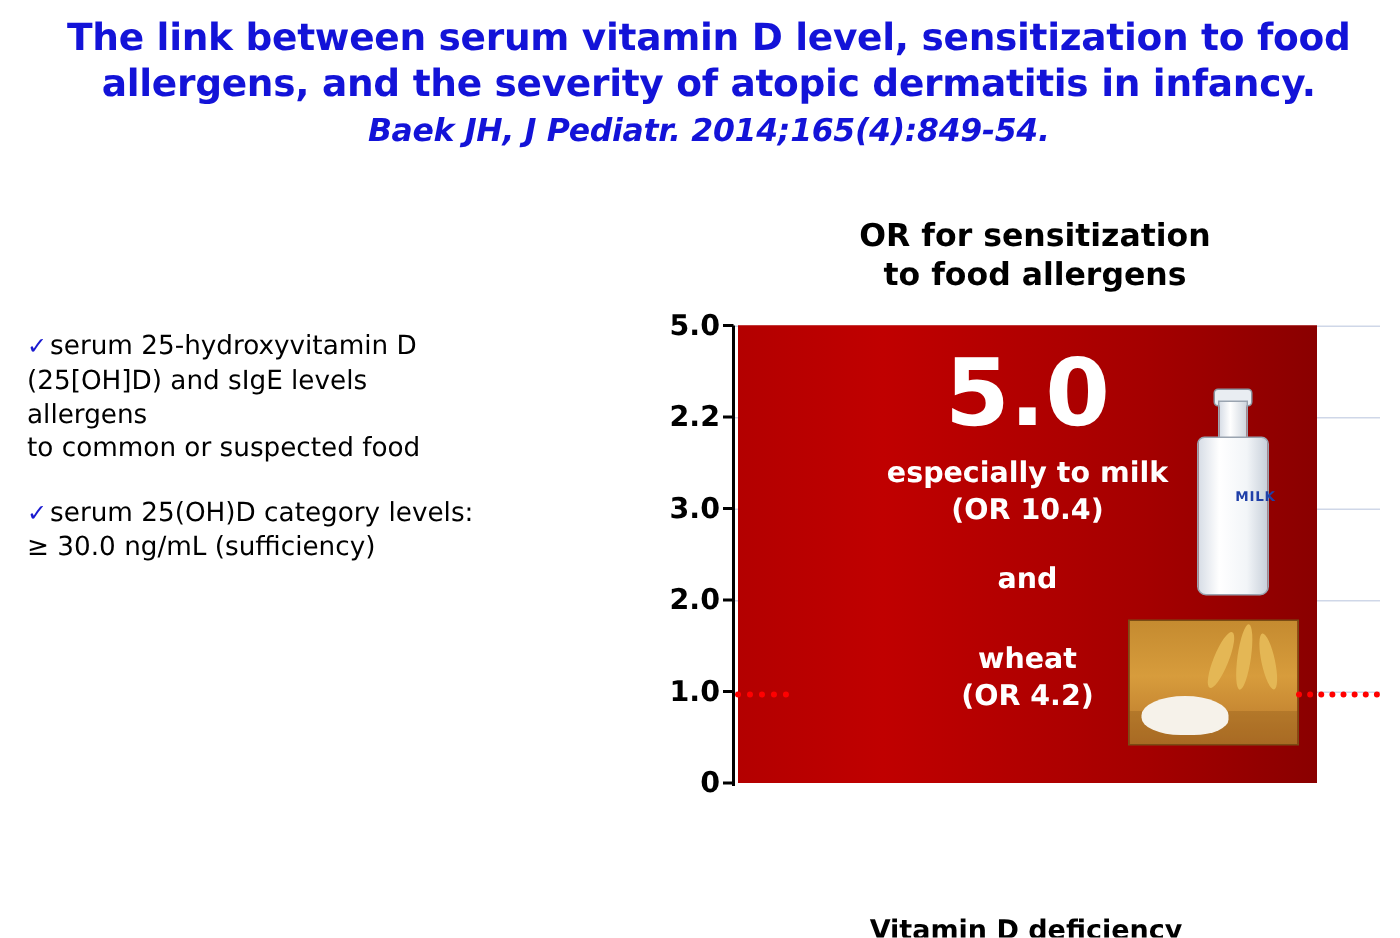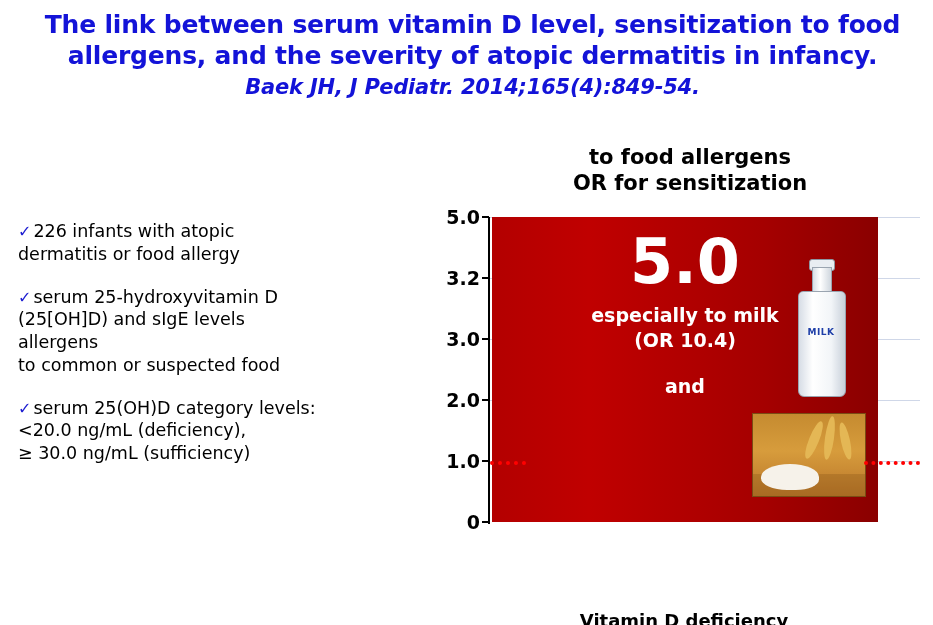--- a/index.html
+++ b/index.html
@@ -234,20 +234,21 @@
   .milk-label {
     position: absolute;
     left: 12px;
     top: 70px;
     width: 42px;
     text-align: center;
     font-size: 9px;
     font-weight: bold;
     color: #1f3fa8;
     letter-spacing: 0.5px;
+    padding-left: 16px;
   }
 
   
   .wheat {
     position: absolute;
     right: 12px;
     top: 196px;
     width: 112px;
     height: 82px;
     background: linear-gradient(to bottom, #c58b30 0%, #d79c3c 45%, #b9762a 100%);
@@ -294,78 +295,77 @@
 
 <div class="title-block">
   <div class="title-main">
     <span>The link between serum vitamin D level, sensitization to food allergens, and the severity of atopic dermatitis in infancy.</span>
     <span class="title-cite">Baek JH, J Pediatr. 2014;165(4):849-54.</span>
   </div>
 </div>
 
 <div class="bullets">
 
-  <div class="bullet-item">
-    <span class="check">✓</span><span class="bullet-first-line">226 infants with atopic</span>
-    <span class="bullet-line">dermatitis or food allergy</span>
-  </div>
 
   <div class="bullet-item">
     <span class="check">✓</span><span class="bullet-first-line">serum 25-hydroxyvitamin D</span>
     <span class="bullet-line">(25[OH]D) and sIgE levels</span>
     <span class="bullet-line">allergens</span>
     <span class="bullet-line">to common or suspected food</span>
   </div>
 
   <div class="bullet-item">
     <span class="check">✓</span><span class="bullet-first-line">serum 25(OH)D category levels:</span>
-    <span class="bullet-line">&lt;20.0 ng/mL (deficiency),</span>
     <span class="bullet-line">≥ 30.0 ng/mL (sufficiency)</span>
   </div>
 
 </div>
 
 <div class="chart-wrap">
 
   <div class="chart-title">
+    <div>OR for sensitization</div>
     <div>to food allergens</div>
-    <div>OR for sensitization</div>
   </div>
 
   <div class="plot-region">
 
     <div class="gridline" style="top:0px;"></div>
     <div class="gridline" style="top:61px;"></div>
     <div class="gridline" style="top:122px;"></div>
     <div class="gridline" style="top:183px;"></div>
     <div class="gridline" style="top:244px;"></div>
 
     <div class="axis-line-y"></div>
     <div class="y-labels">
       <div class="y-label" style="top:305px;">0</div>
       <div class="y-label" style="top:244px;">1.0</div>
       <div class="y-label" style="top:183px;">2.0</div>
       <div class="y-label" style="top:122px;">3.0</div>
-      <div class="y-label" style="top:61px;">3.2</div>
+      <div class="y-label" style="top:61px;">2.2</div>
       <div class="y-label" style="top:0px;">5.0</div>
     </div>
     <div class="tick" style="top:0px;"></div>
     <div class="tick" style="top:61px;"></div>
     <div class="tick" style="top:122px;"></div>
     <div class="tick" style="top:183px;"></div>
     <div class="tick" style="top:244px;"></div>
     <div class="tick" style="top:305px;"></div>
 
     <div class="bar" style="top:0px; height:305px;">
       <div class="bar-value">5.0</div>
       <div class="bar-sub1">
         <div>especially to milk</div>
         <div>(OR 10.4)</div>
       </div>
       <div class="bar-and">and</div>
+      <div class="bar-sub2">
+        <div>wheat</div>
+        <div>(OR 4.2)</div>
+      </div>
 
       <div class="milk">
         <div class="milk-cap"></div>
         <div class="milk-neck"></div>
         <div class="milk-body"></div>
         <div class="milk-label">MILK</div>
       </div>
 
       <div class="wheat">
         <div class="wheat-shadow"></div>

